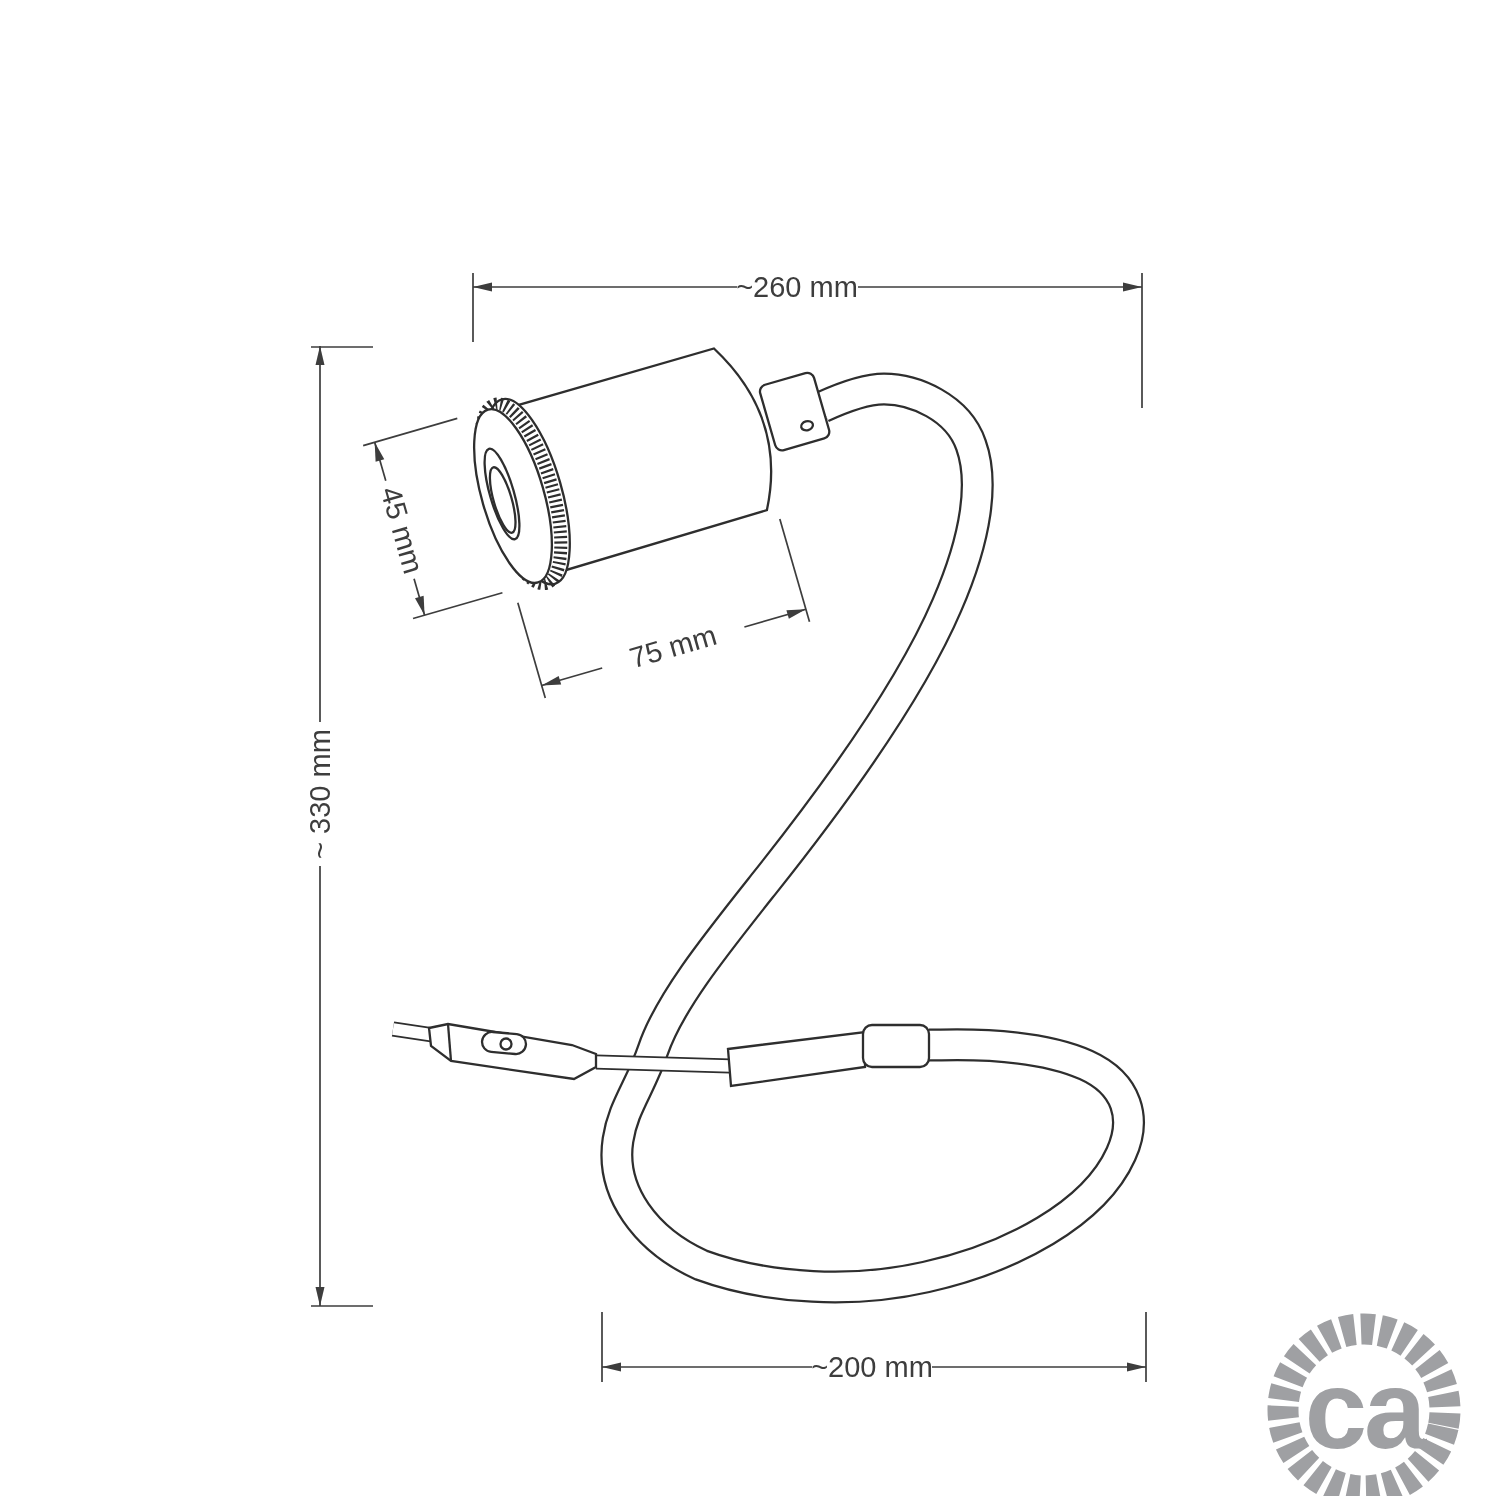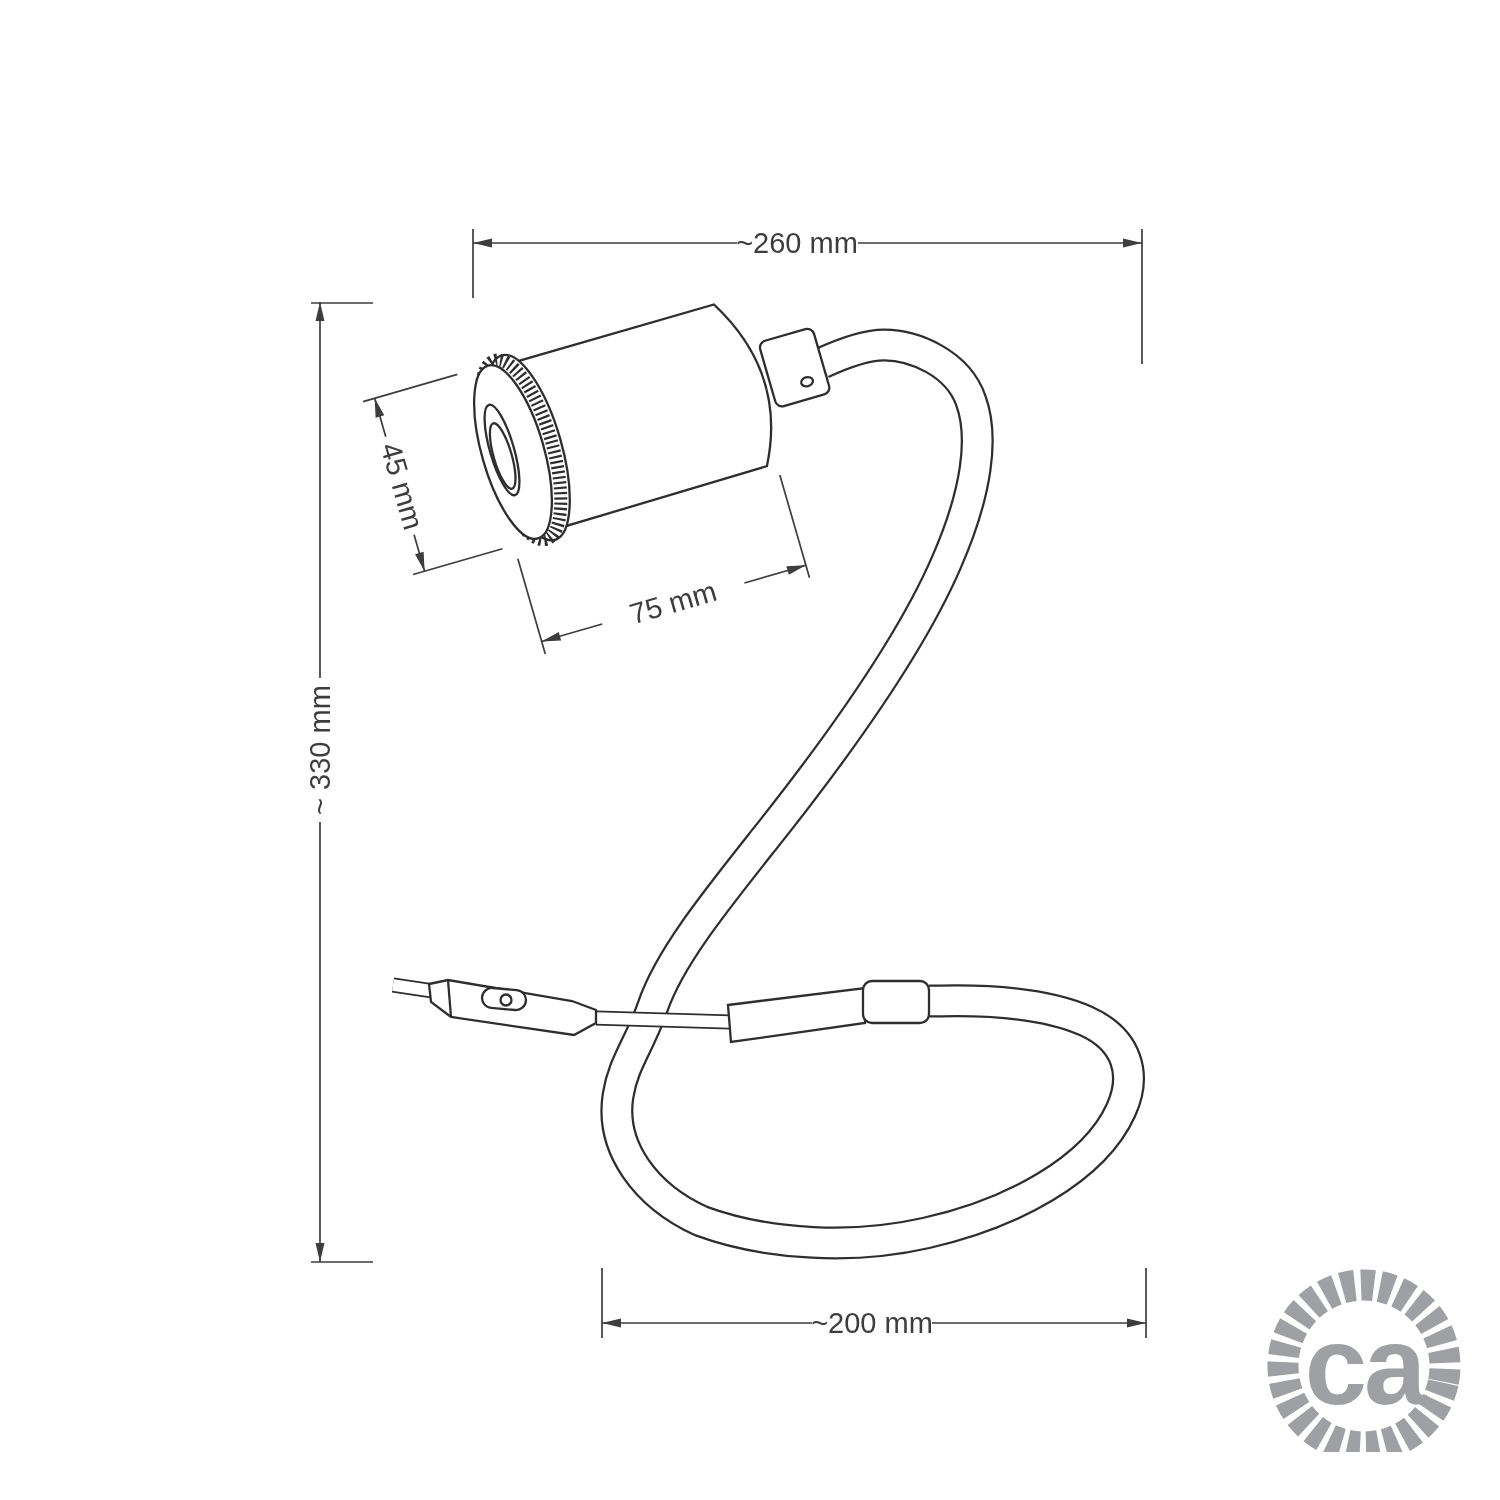--- a/index.html
+++ b/index.html
@@ -1,17 +1,17 @@
 <!DOCTYPE html>
 <html><head>
 <meta charset="utf-8">
 <style>
   html,body{margin:0;padding:0;background:#ffffff;}
   #stage{position:relative;width:1500px;height:1452px;background:#ffffff;overflow:hidden;
-         font-family:"Liberation Sans", sans-serif;}
+         font-family:"Liberation Sans", sans-serif;margin-top:44px;}
   svg{position:absolute;left:0;top:0;}
   
   .ln   {fill:#ffffff;stroke:#2e2e2e;stroke-width:2.3;}
   .lnf  {fill:none;stroke:#2e2e2e;stroke-width:2.3;}
   .tube-o{fill:none;stroke:#2e2e2e;stroke-width:33;stroke-linecap:butt;}
   .tube-i{fill:none;stroke:#ffffff;stroke-width:28.5;stroke-linecap:butt;}
   .cord-o{fill:none;stroke:#2e2e2e;stroke-width:15;}
   .cord-i{fill:none;stroke:#ffffff;stroke-width:11.5;}
   .ribs {fill:none;stroke:#2e2e2e;stroke-width:13;stroke-dasharray:2.2 3;}
   

